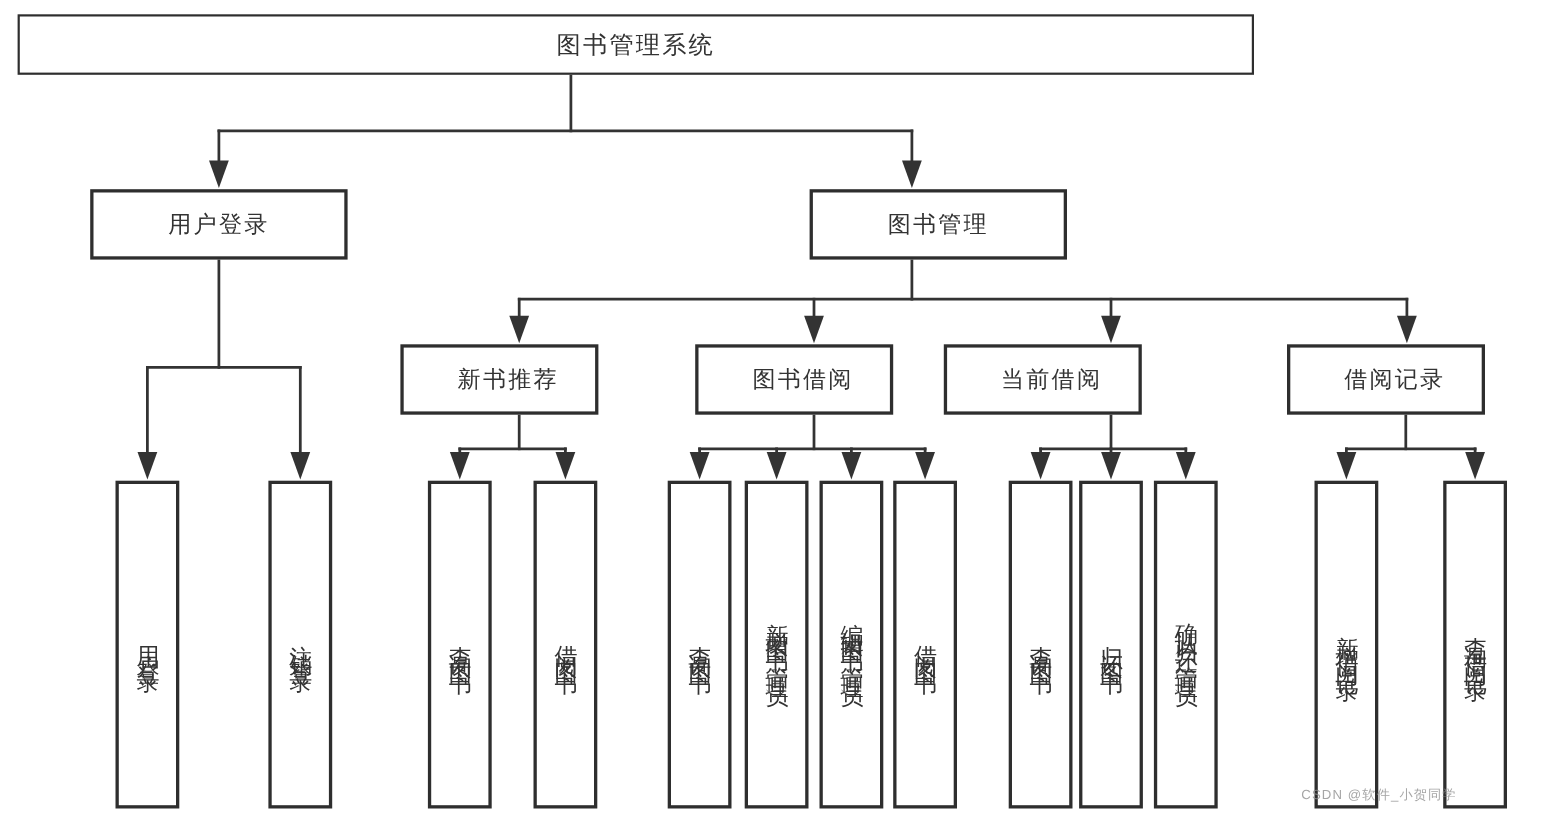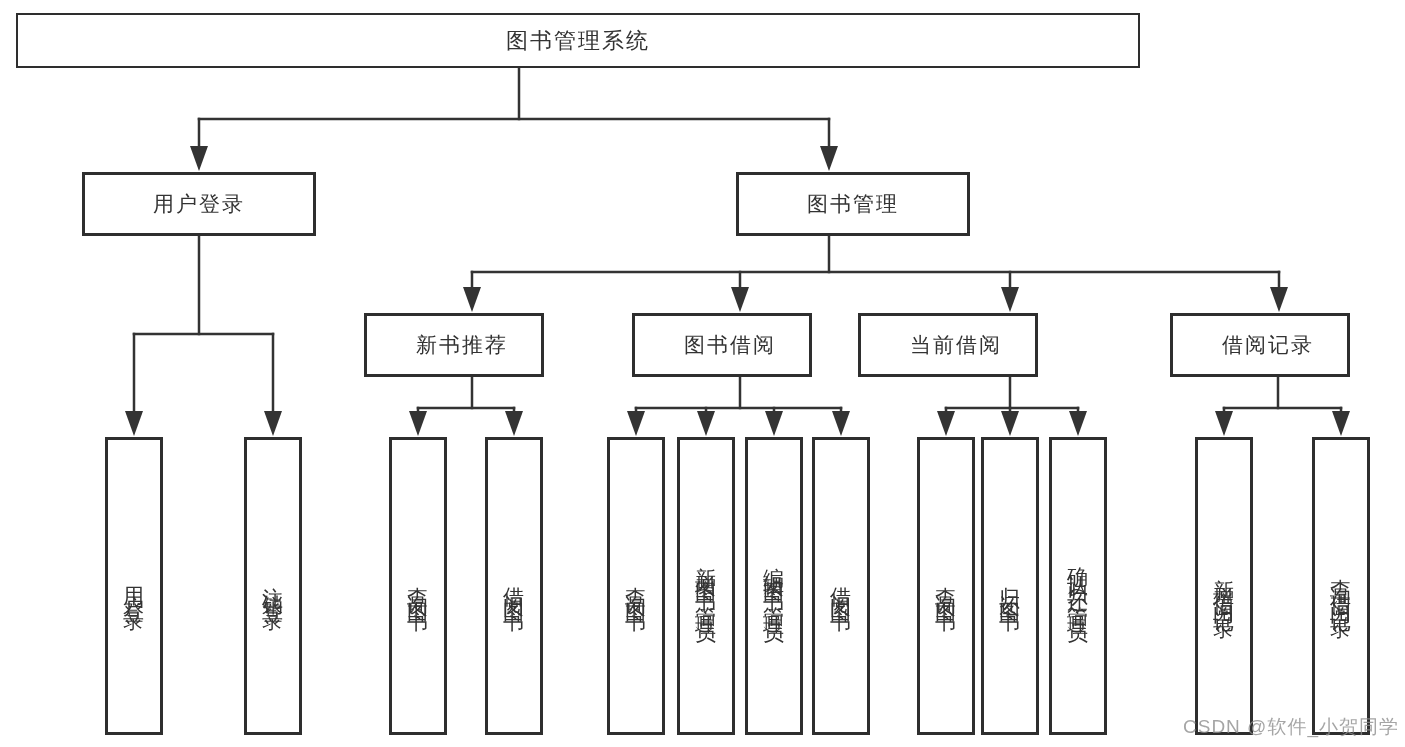--- a/index.html
+++ b/index.html
@@ -51,21 +51,21 @@
     line-height: 1;
     font-size: 21px;
     color: #333333;
     white-space: nowrap;
   }
   #watermark {
     position: absolute;
     left: 1183px;
     top: 714px;
     z-index: 3;
-    font-size: 19px;
+    font-size: 12px;
     color: #8f8f8f;
     opacity: 0.8;
     letter-spacing: 1px;
     white-space: nowrap;
   }
 </style>
 </head>
 <body>
 
 <div id="canvas">

